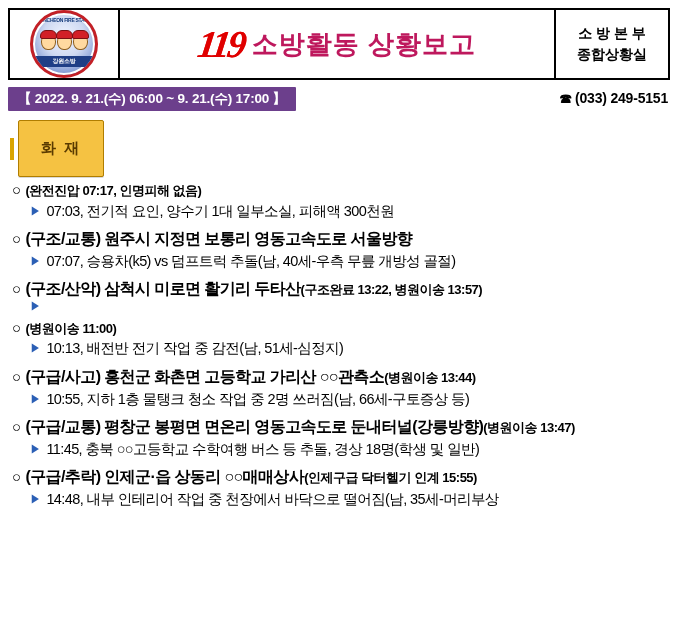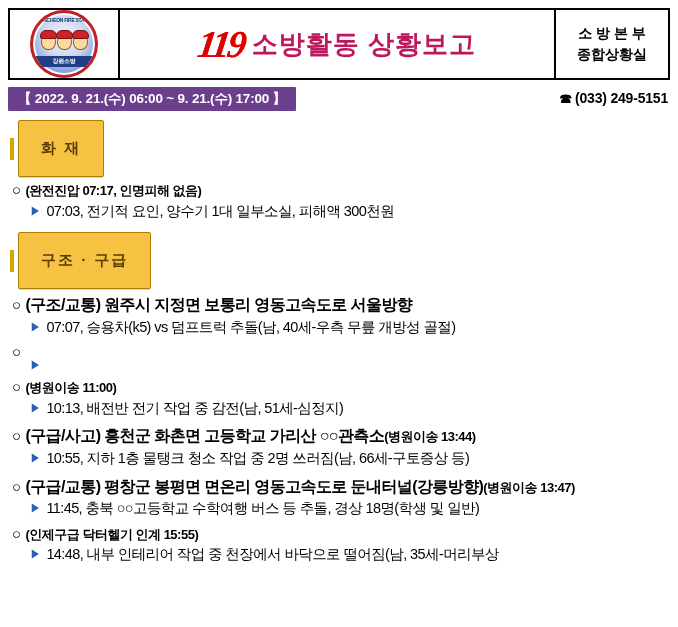--- a/index.html
+++ b/index.html
@@ -287,40 +287,38 @@
         <span class="bullet-o">○</span>
         <span class="entry-note">(완전진압 07:17, 인명피해 없음)</span>
       </div>
       <div class="entry-sub">
         <span class="bullet-tri">▶</span>
         <span>07:03, 전기적 요인, 양수기 1대 일부소실, 피해액 300천원</span>
       </div>
     </div>
   </div>
 
-  <div class="section-head">
-    <div class="section-bar"></div>
-    <div class="section-label">구조 · 구급</div>
-  </div>
   <div class="entries">
 
     <div class="entry">
       <div class="entry-main">
         <span class="bullet-o">○</span>
         <span>(구조/교통) 원주시 지정면 보통리 영동고속도로 서울방향</span>
       </div>
       <div class="entry-sub">
         <span class="bullet-tri">▶</span>
         <span>07:07, 승용차(k5) vs 덤프트럭 추돌(남, 40세-우측 무릎 개방성 골절)</span>
       </div>
     </div>
 
     <div class="entry">
       <div class="entry-main">
         <span class="bullet-o">○</span>
+        <span>(구조/산악) 삼척시 미로면 활기리 두타산</span>
+        <span class="entry-note">(구조완료 13:22, 병원이송 13:57)</span>
       </div>
       <div class="entry-sub">
         <span class="bullet-tri">▶</span>
       </div>
     </div>
 
     <div class="entry">
       <div class="entry-main">
         <span class="bullet-o">○</span>
         <span class="entry-note">(병원이송 11:00)</span>
@@ -351,20 +349,21 @@
       </div>
       <div class="entry-sub">
         <span class="bullet-tri">▶</span>
         <span>11:45, 충북 ○○고등학교 수학여행 버스 등 추돌, 경상 18명(학생 및 일반)</span>
       </div>
     </div>
 
     <div class="entry">
       <div class="entry-main">
         <span class="bullet-o">○</span>
+        <span>(구급/추락) 인제군·읍 상동리 ○○매매상사</span>
         <span class="entry-note">(인제구급 닥터헬기 인계 15:55)</span>
       </div>
       <div class="entry-sub">
         <span class="bullet-tri">▶</span>
         <span>14:48, 내부 인테리어 작업 중 천장에서 바닥으로 떨어짐(남, 35세-머리부상</span>
       </div>
     </div>
 
   </div>
 </div>

